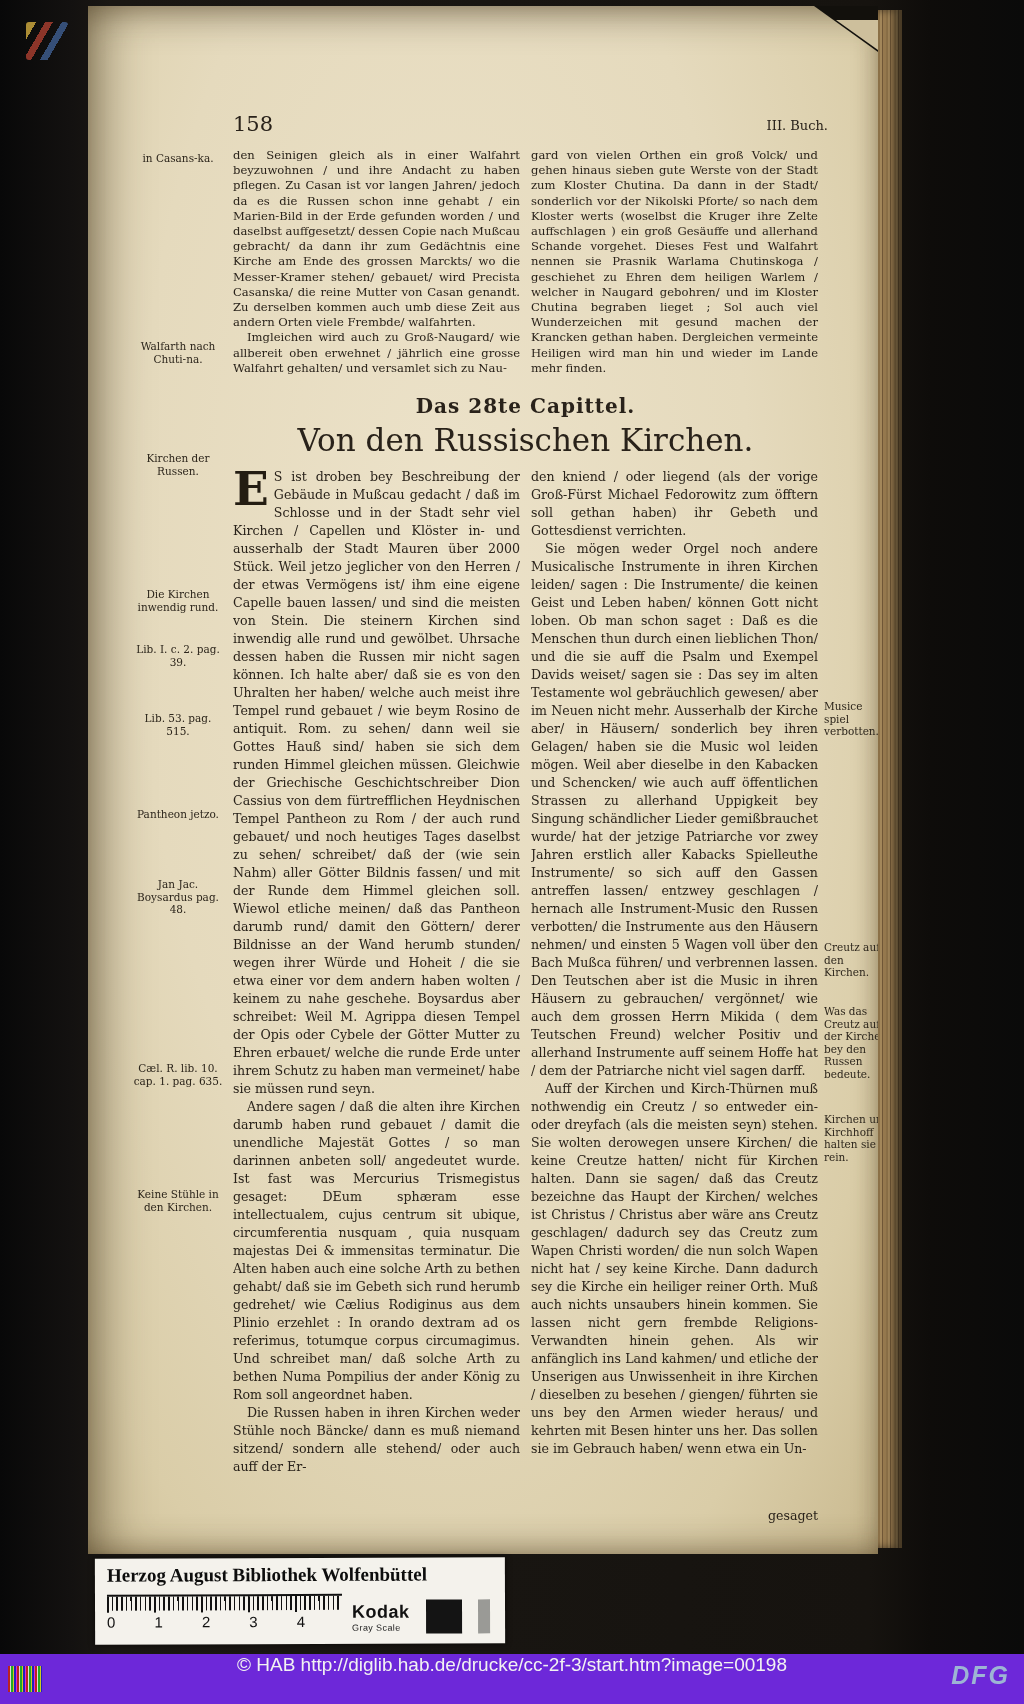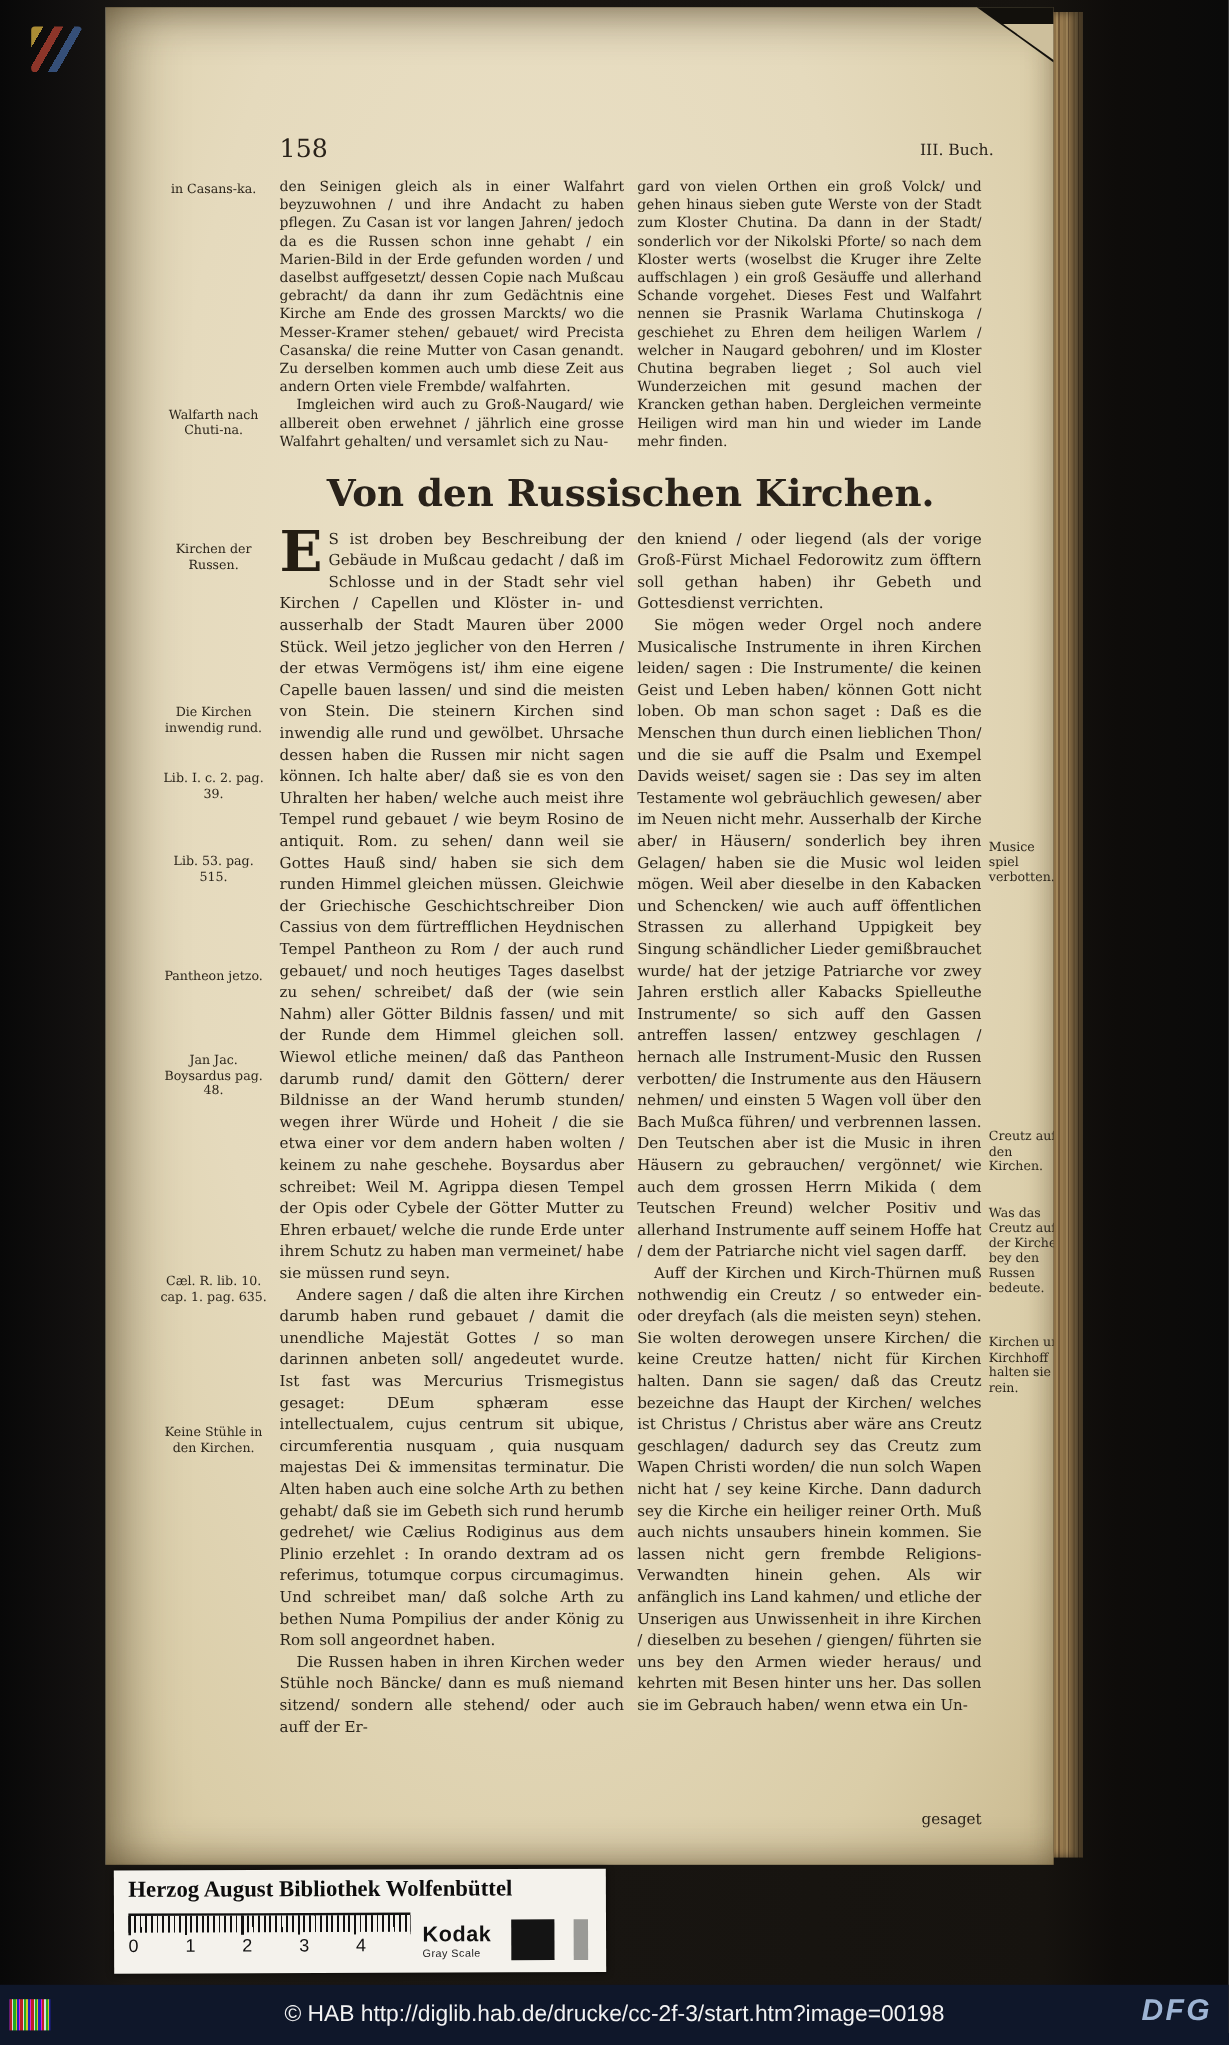--- a/index.html
+++ b/index.html
@@ -47,21 +47,21 @@
   .twocol{ display:flex; gap:11px; }
   .col{ width:287px; overflow:hidden; }
   .intro .col{ height:240px; font-size:11.6px; line-height:15.2px; }
   .chapter .col{ height:1062px; font-size:12.6px; line-height:18px; }
   p{ text-align:justify; }
   p.indent{ text-indent:14px; }
   .dropcap{ float:left; font-size:47px; line-height:38px; padding:2px 5px 0 0; font-weight:bold; color:#241d12; }
 
   .chapterhead{ text-align:center; margin:6px 0 10px; }
   .chapnum{ font-size:20px; font-weight:bold; letter-spacing:1px; }
-  .chaptitle{ font-size:31px; font-weight:bold; margin-top:4px; }
+  .chaptitle{ font-size:31px; font-weight:normal; margin-top:4px; }
 
   .catchword{ position:absolute; top:1502px; left:630px; width:100px; text-align:right; font-size:12.6px; }
 
   
   .mnote{ position:absolute; font-size:10.5px; line-height:12.5px; color:#2c251b; width:92px; }
   .mnote.right{ left:736px; width:66px; }
   .mnote.left{ left:44px;text-align:center; }
 
   
   .label-strip{
@@ -78,22 +78,22 @@
   .ruler-nums{ display:flex; width:198px; justify-content:space-between;
     font-family:"Liberation Sans", sans-serif; font-size:15px; color:#111; margin-top:3px; }
   .kodak{ margin-left:10px; display:flex; align-items:center; gap:16px; }
   .kodak-text{ font-family:"Liberation Sans", sans-serif; color:#111; }
   .kodak-brand{ font-weight:bold; font-size:18px; letter-spacing:.5px; }
   .kodak-sub{ font-size:9px; letter-spacing:.4px; color:#222; }
   .patch-black{ width:36px; height:34px; background:#141414; }
   .patch-gray{ width:12px; height:34px; background:#9a9a96; }
 
   
-  .footer-bar{ position:absolute; left:0; top:1654px; width:1024px; height:50px; background:#0f172a;
-    display:flex; align-items:center; }
+  .footer-bar{ position:absolute; left:0; top:1654px; width:1024px; height:50px; background:#6d28d9;
+    display:flex; }
   .footer-colorbar{ position:absolute; left:8px; top:12px; width:34px; height:26px;
     background:repeating-linear-gradient(90deg,#b22 0 2px,#ddd 2px 3px,#2a2 3px 5px,#cc2 5px 6px,#22b 6px 8px,#d2d 8px 9px); }
   .footer-text{ flex:1; text-align:center; color:#f2f2f2; font-family:"Liberation Sans", sans-serif; font-size:19px; }
   .dfg{ position:absolute; right:14px; top:7px; font-family:"Liberation Sans", sans-serif;
     font-weight:bold; font-style:italic; font-size:25px; color:#9db4d4; letter-spacing:2px; }
 </style>
 </head>
 <body>
 
 <div class="page">
@@ -112,20 +112,21 @@
       <div class="col">
         <p>den Seinigen gleich als in einer Walfahrt beyzuwohnen / und ihre Andacht zu haben pflegen. Zu Casan ist vor langen Jahren/ jedoch da es die Russen schon inne gehabt / ein Marien-Bild in der Erde gefunden worden / und daselbst auffgesetzt/ dessen Copie nach Mußcau gebracht/ da dann ihr zum Gedächtnis eine Kirche am Ende des grossen Marckts/ wo die Messer-Kramer stehen/ gebauet/ wird Precista Casanska/ die reine Mutter von Casan genandt. Zu derselben kommen auch umb diese Zeit aus andern Orten viele Frembde/ walfahrten.</p>
         <p class="indent">Imgleichen wird auch zu Groß-Naugard/ wie allbereit oben erwehnet / jährlich eine grosse Walfahrt gehalten/ und versamlet sich zu Nau-</p>
       </div>
       <div class="col">
         <p>gard von vielen Orthen ein groß Volck/ und gehen hinaus sieben gute Werste von der Stadt zum Kloster Chutina. Da dann in der Stadt/ sonderlich vor der Nikolski Pforte/ so nach dem Kloster werts (woselbst die Kruger ihre Zelte auffschlagen ) ein groß Gesäuffe und allerhand Schande vorgehet. Dieses Fest und Walfahrt nennen sie Prasnik Warlama Chutinskoga / geschiehet zu Ehren dem heiligen Warlem / welcher in Naugard gebohren/ und im Kloster Chutina begraben lieget ; Sol auch viel Wunderzeichen mit gesund machen der Krancken gethan haben. Dergleichen vermeinte Heiligen wird man hin und wieder im Lande mehr finden.</p>
       </div>
     </div>
 
     <div class="chapterhead">
+      <div class="chapnum">Das 28te Capittel.</div>
       <div class="chaptitle">Von den Russischen Kirchen.</div>
     </div>
 
     <div class="twocol chapter">
       <div class="col">
         <p><span class="dropcap">E</span><span>S ist droben bey Beschreibung der Gebäude in Mußcau gedacht / daß im Schlosse und in der Stadt sehr viel Kirchen / Capellen und Klöster in- und ausserhalb der Stadt Mauren über 2000 Stück. Weil jetzo jeglicher von den Herren / der etwas Vermögens ist/ ihm eine eigene Capelle bauen lassen/ und sind die meisten von Stein. Die steinern Kirchen sind inwendig alle rund und gewölbet. Uhrsache dessen haben die Russen mir nicht sagen können. Ich halte aber/ daß sie es von den Uhralten her haben/ welche auch meist ihre Tempel rund gebauet / wie beym Rosino de antiquit. Rom. zu sehen/ dann weil sie Gottes Hauß sind/ haben sie sich dem runden Himmel gleichen müssen. Gleichwie der Griechische Geschichtschreiber Dion Cassius von dem fürtrefflichen Heydnischen Tempel Pantheon zu Rom / der auch rund gebauet/ und noch heutiges Tages daselbst zu sehen/ schreibet/ daß der (wie sein Nahm) aller Götter Bildnis fassen/ und mit der Runde dem Himmel gleichen soll. Wiewol etliche meinen/ daß das Pantheon darumb rund/ damit den Göttern/ derer Bildnisse an der Wand herumb stunden/ wegen ihrer Würde und Hoheit / die sie etwa einer vor dem andern haben wolten / keinem zu nahe geschehe. Boysardus aber schreibet: Weil M. Agrippa diesen Tempel der Opis oder Cybele der Götter Mutter zu Ehren erbauet/ welche die runde Erde unter ihrem Schutz zu haben man vermeinet/ habe sie müssen rund seyn.</span></p>
         <p class="indent">Andere sagen / daß die alten ihre Kirchen darumb haben rund gebauet / damit die unendliche Majestät Gottes / so man darinnen anbeten soll/ angedeutet wurde. Ist fast was Mercurius Trismegistus gesaget: DEum sphæram esse intellectualem, cujus centrum sit ubique, circumferentia nusquam , quia nusquam majestas Dei &amp; immensitas terminatur. Die Alten haben auch eine solche Arth zu bethen gehabt/ daß sie im Gebeth sich rund herumb gedrehet/ wie Cælius Rodiginus aus dem Plinio erzehlet : In orando dextram ad os referimus, totumque corpus circumagimus. Und schreibet man/ daß solche Arth zu bethen Numa Pompilius der ander König zu Rom soll angeordnet haben.</p>
         <p class="indent">Die Russen haben in ihren Kirchen weder Stühle noch Bäncke/ dann es muß niemand sitzend/ sondern alle stehend/ oder auch auff der Er-</p>
       </div>
       <div class="col">

